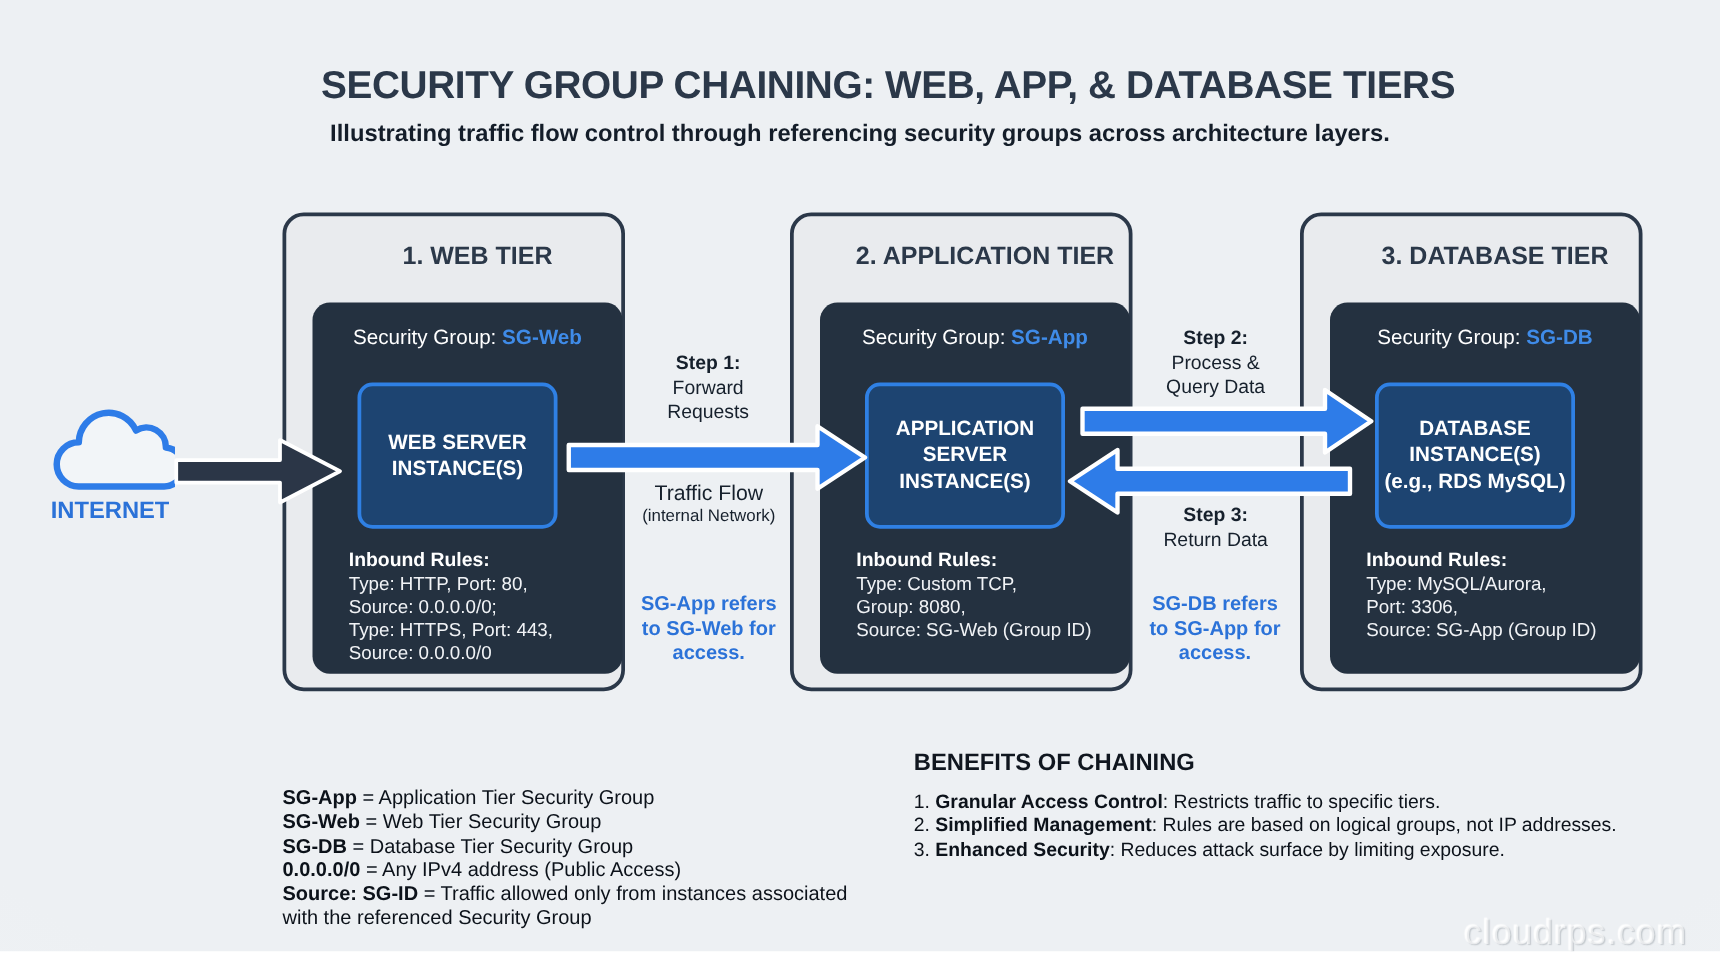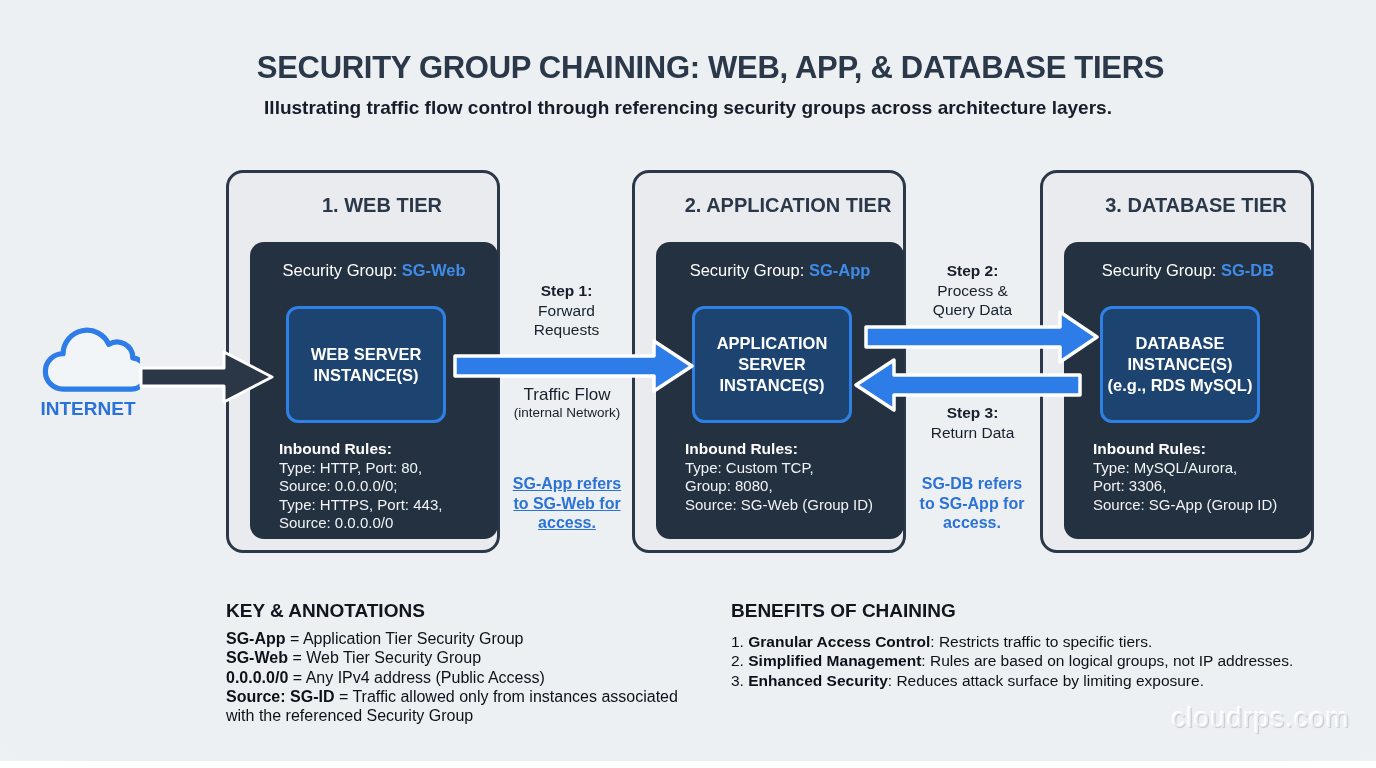--- a/index.html
+++ b/index.html
@@ -67,21 +67,21 @@
   
   .key-heading, .benefits-heading {
     position:absolute; top:600px; font-size:19px; font-weight:700; color:#10161f;
   }
   .key-heading { left:226px; } .benefits-heading { left:731px; }
   .key-list { position:absolute; left:226px; top:629px; width:452px; font-size:16px; line-height:19.3px; color:#0c121a; }
   .benefit-list { position:absolute; left:731px; top:632px; width:585px; font-size:15.5px; line-height:19.3px; color:#0c121a; }
   .key-list div, .benefit-list div { margin:0; }
 
   .watermark {
-    position:absolute; right:26px; top:702px; font-size:28px; letter-spacing:1px;
+    position:absolute; right:26px; top:730px; font-size:28px; letter-spacing:1px;
     color:rgba(255,255,255,0.6);
     text-shadow: 1px 1px 1px #c4c9ce, -1px -1px 1px #ffffff;
   }
 </style>
 </head>
 <body>
 
 <div class="canvas">
 
   <h1 class="page-title">SECURITY GROUP CHAINING: WEB, APP, &amp; DATABASE TIERS</h1>
@@ -159,21 +159,21 @@
 
   <div class="flow-block" style="left:500px; top:281px; width:133px;">
     <span class="step-title">Step 1:</span>
     <span class="step-line">Forward</span>
     <span class="step-line">Requests</span>
   </div>
   <div class="flow-block" style="left:492px; top:384px; width:150px;">
     <span class="tf-main">Traffic Flow</span>
     <span class="tf-sub">(internal Network)</span>
   </div>
-  <div class="flow-block sg-note" style="left:497px; top:474px; width:140px;text-decoration:underline;">
+  <div class="flow-block sg-note" style="left:497px; top:474px; width:140px;">
     <span>SG-App refers</span>
     <span>to SG-Web for</span>
     <span>access.</span>
   </div>
 
   <div class="flow-block" style="left:905px; top:261px; width:135px;">
     <span class="step-title">Step 2:</span>
     <span class="step-line">Process &amp;</span>
     <span class="step-line">Query Data</span>
   </div>
@@ -187,24 +187,24 @@
     <span>access.</span>
   </div>
 
   <svg class="arrows">
     <polygon points="141,368 224,368 224,352 272,377 224,402 224,386 141,386" fill="#2b3647" stroke="#ffffff" stroke-width="3" stroke-linejoin="round"></polygon>
     <polygon points="455,356 654,356 654,341 692,366 654,391 654,376 455,376" fill="#2e7ce8" stroke="#ffffff" stroke-width="3.5" stroke-linejoin="round"></polygon>
     <polygon points="866,327 1060,327 1060,312 1097,337 1060,362 1060,347 866,347" fill="#2e7ce8" stroke="#ffffff" stroke-width="3.5" stroke-linejoin="round"></polygon>
     <polygon points="1080,375 894,375 894,360 856,385 894,410 894,395 1080,395" fill="#2e7ce8" stroke="#ffffff" stroke-width="3.5" stroke-linejoin="round"></polygon>
   </svg>
 
-  <div class="key-heading">KEY &amp; ANNOTATIONS</div>
   <div class="key-list">
     <div><b>SG-App</b><span> = Application Tier Security Group</span></div>
     <div><b>SG-Web</b><span> = Web Tier Security Group</span></div>
+    <div><b>SG-DB</b><span> = Database Tier Security Group</span></div>
     <div><b>0.0.0.0/0</b><span> = Any IPv4 address (Public Access)</span></div>
     <div><b>Source: SG-ID</b><span> = Traffic allowed only from instances associated with the referenced Security Group</span></div>
   </div>
 
   <div class="benefits-heading">BENEFITS OF CHAINING</div>
   <div class="benefit-list">
     <div><span>1. </span><b>Granular Access Control</b><span>: Restricts traffic to specific tiers.</span></div>
     <div><span>2. </span><b>Simplified Management</b><span>: Rules are based on logical groups, not IP addresses.</span></div>
     <div><span>3. </span><b>Enhanced Security</b><span>: Reduces attack surface by limiting exposure.</span></div>
   </div>

